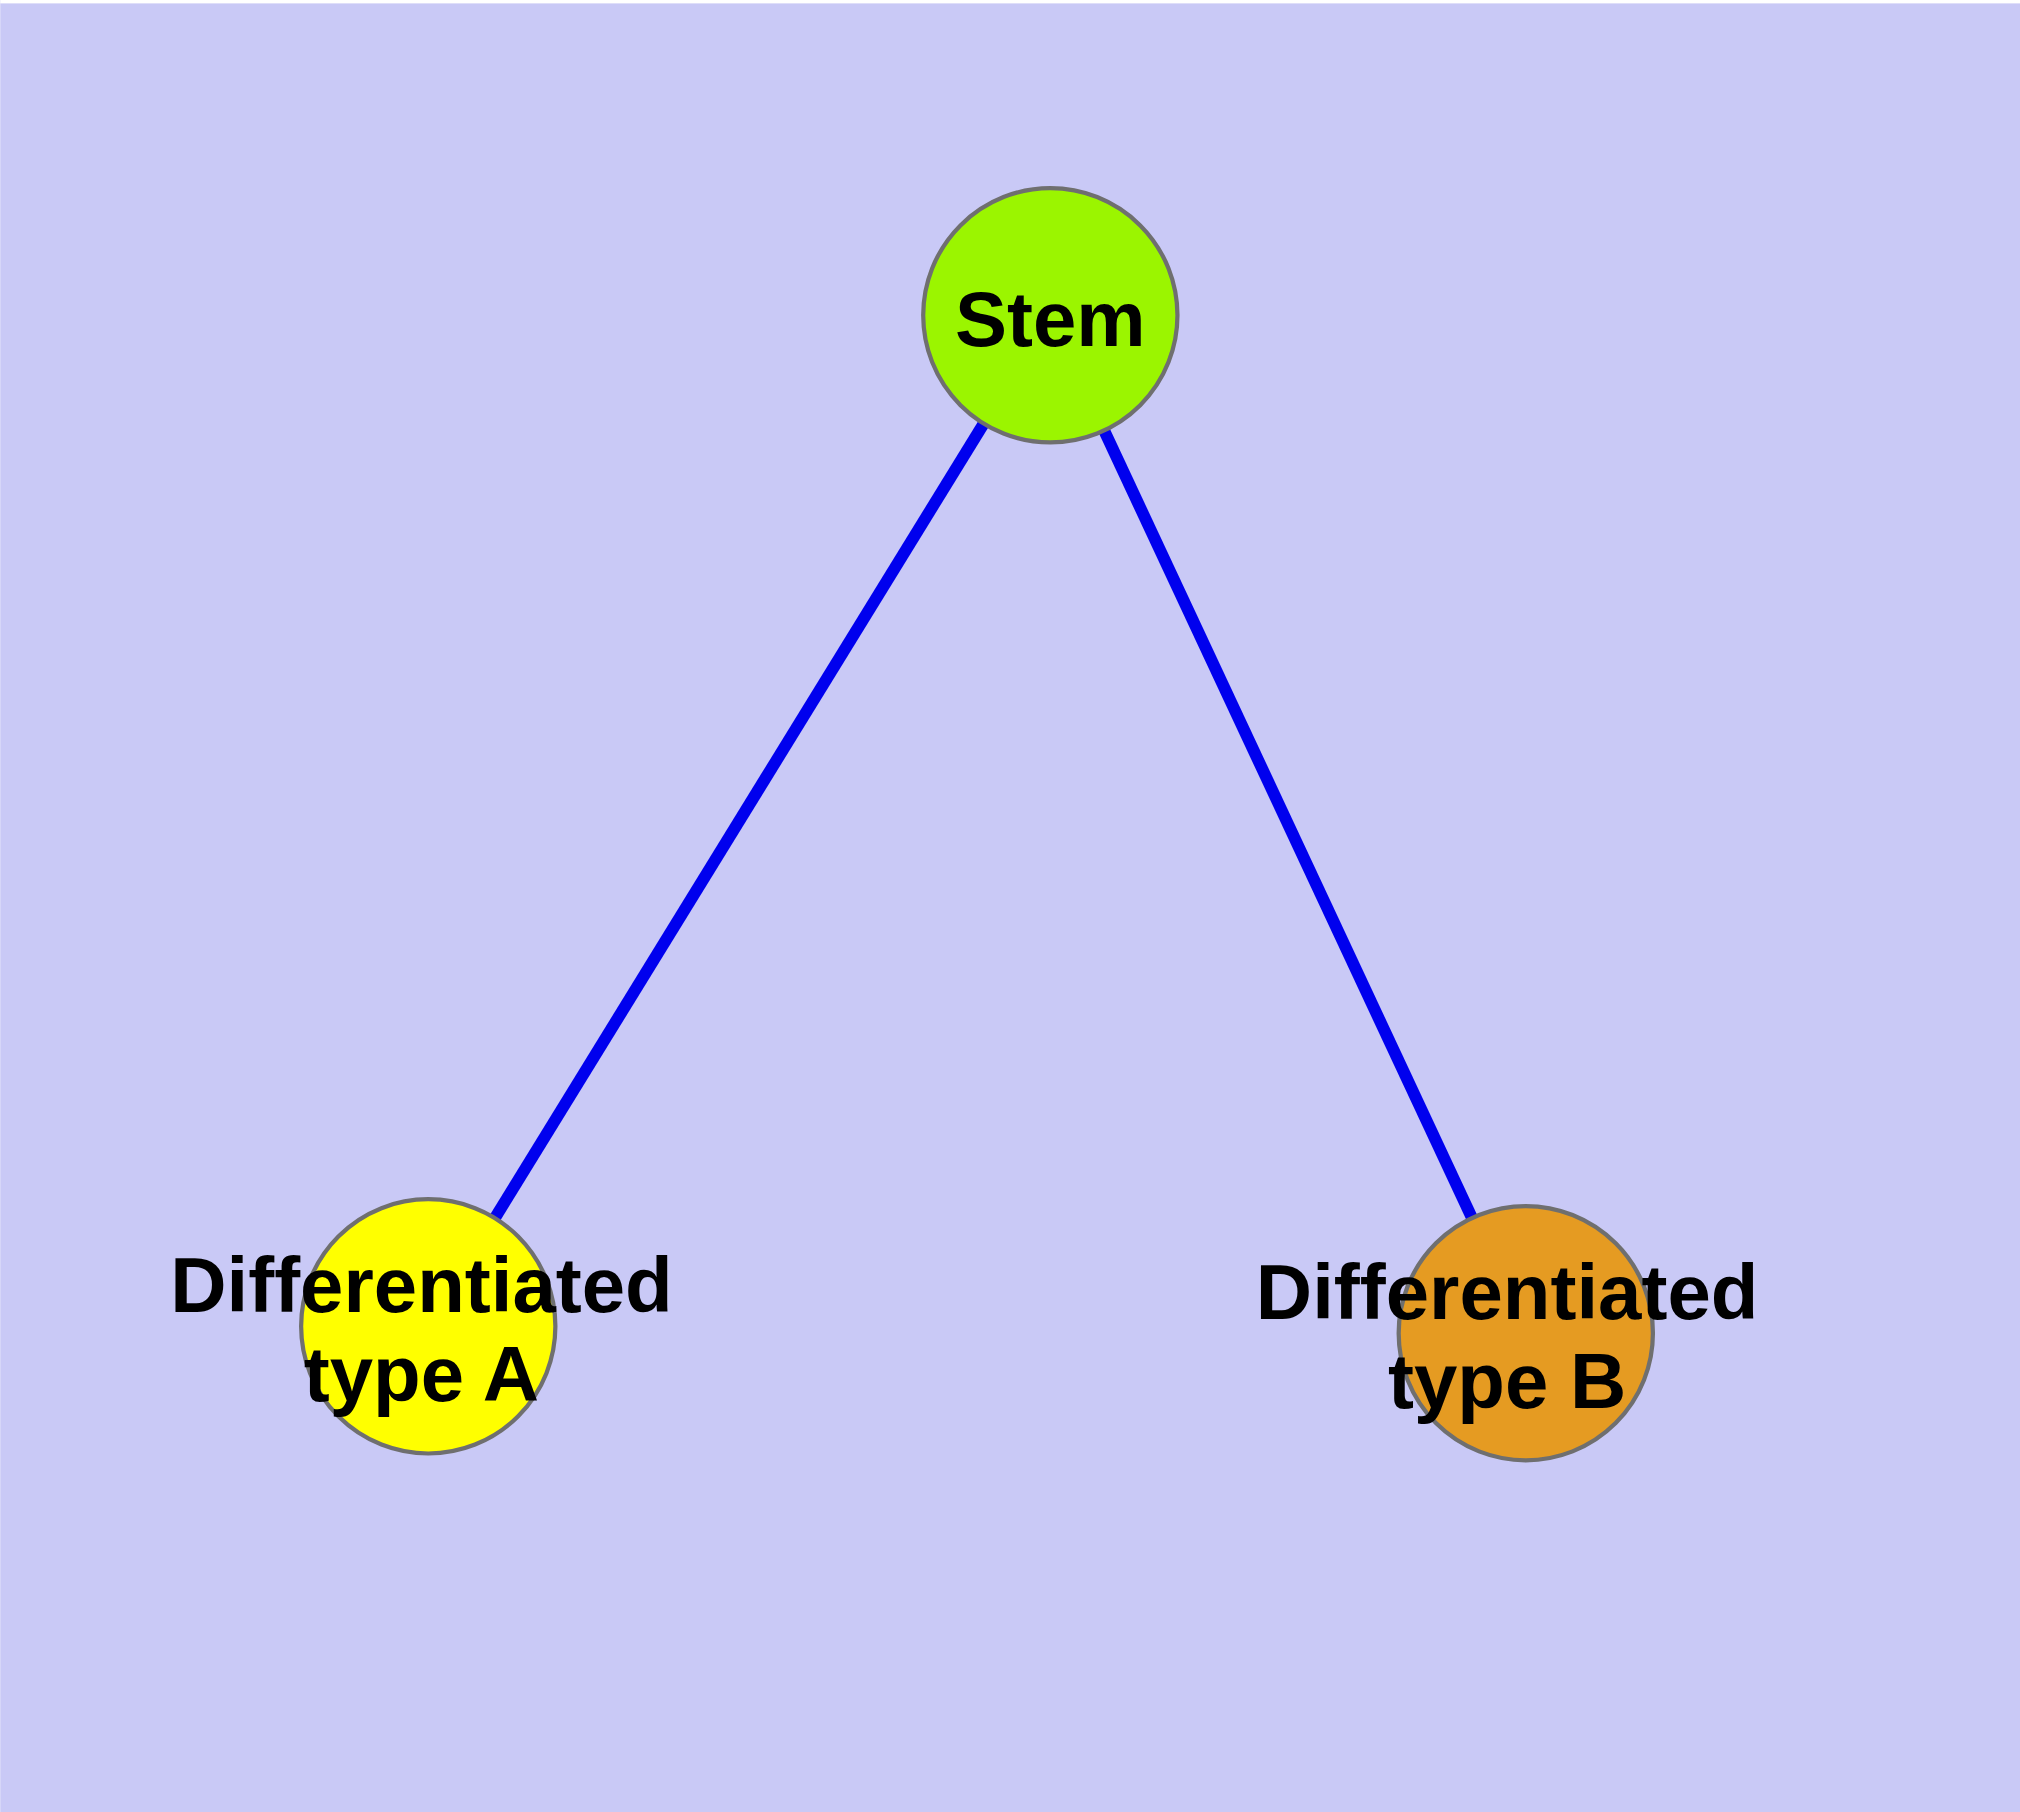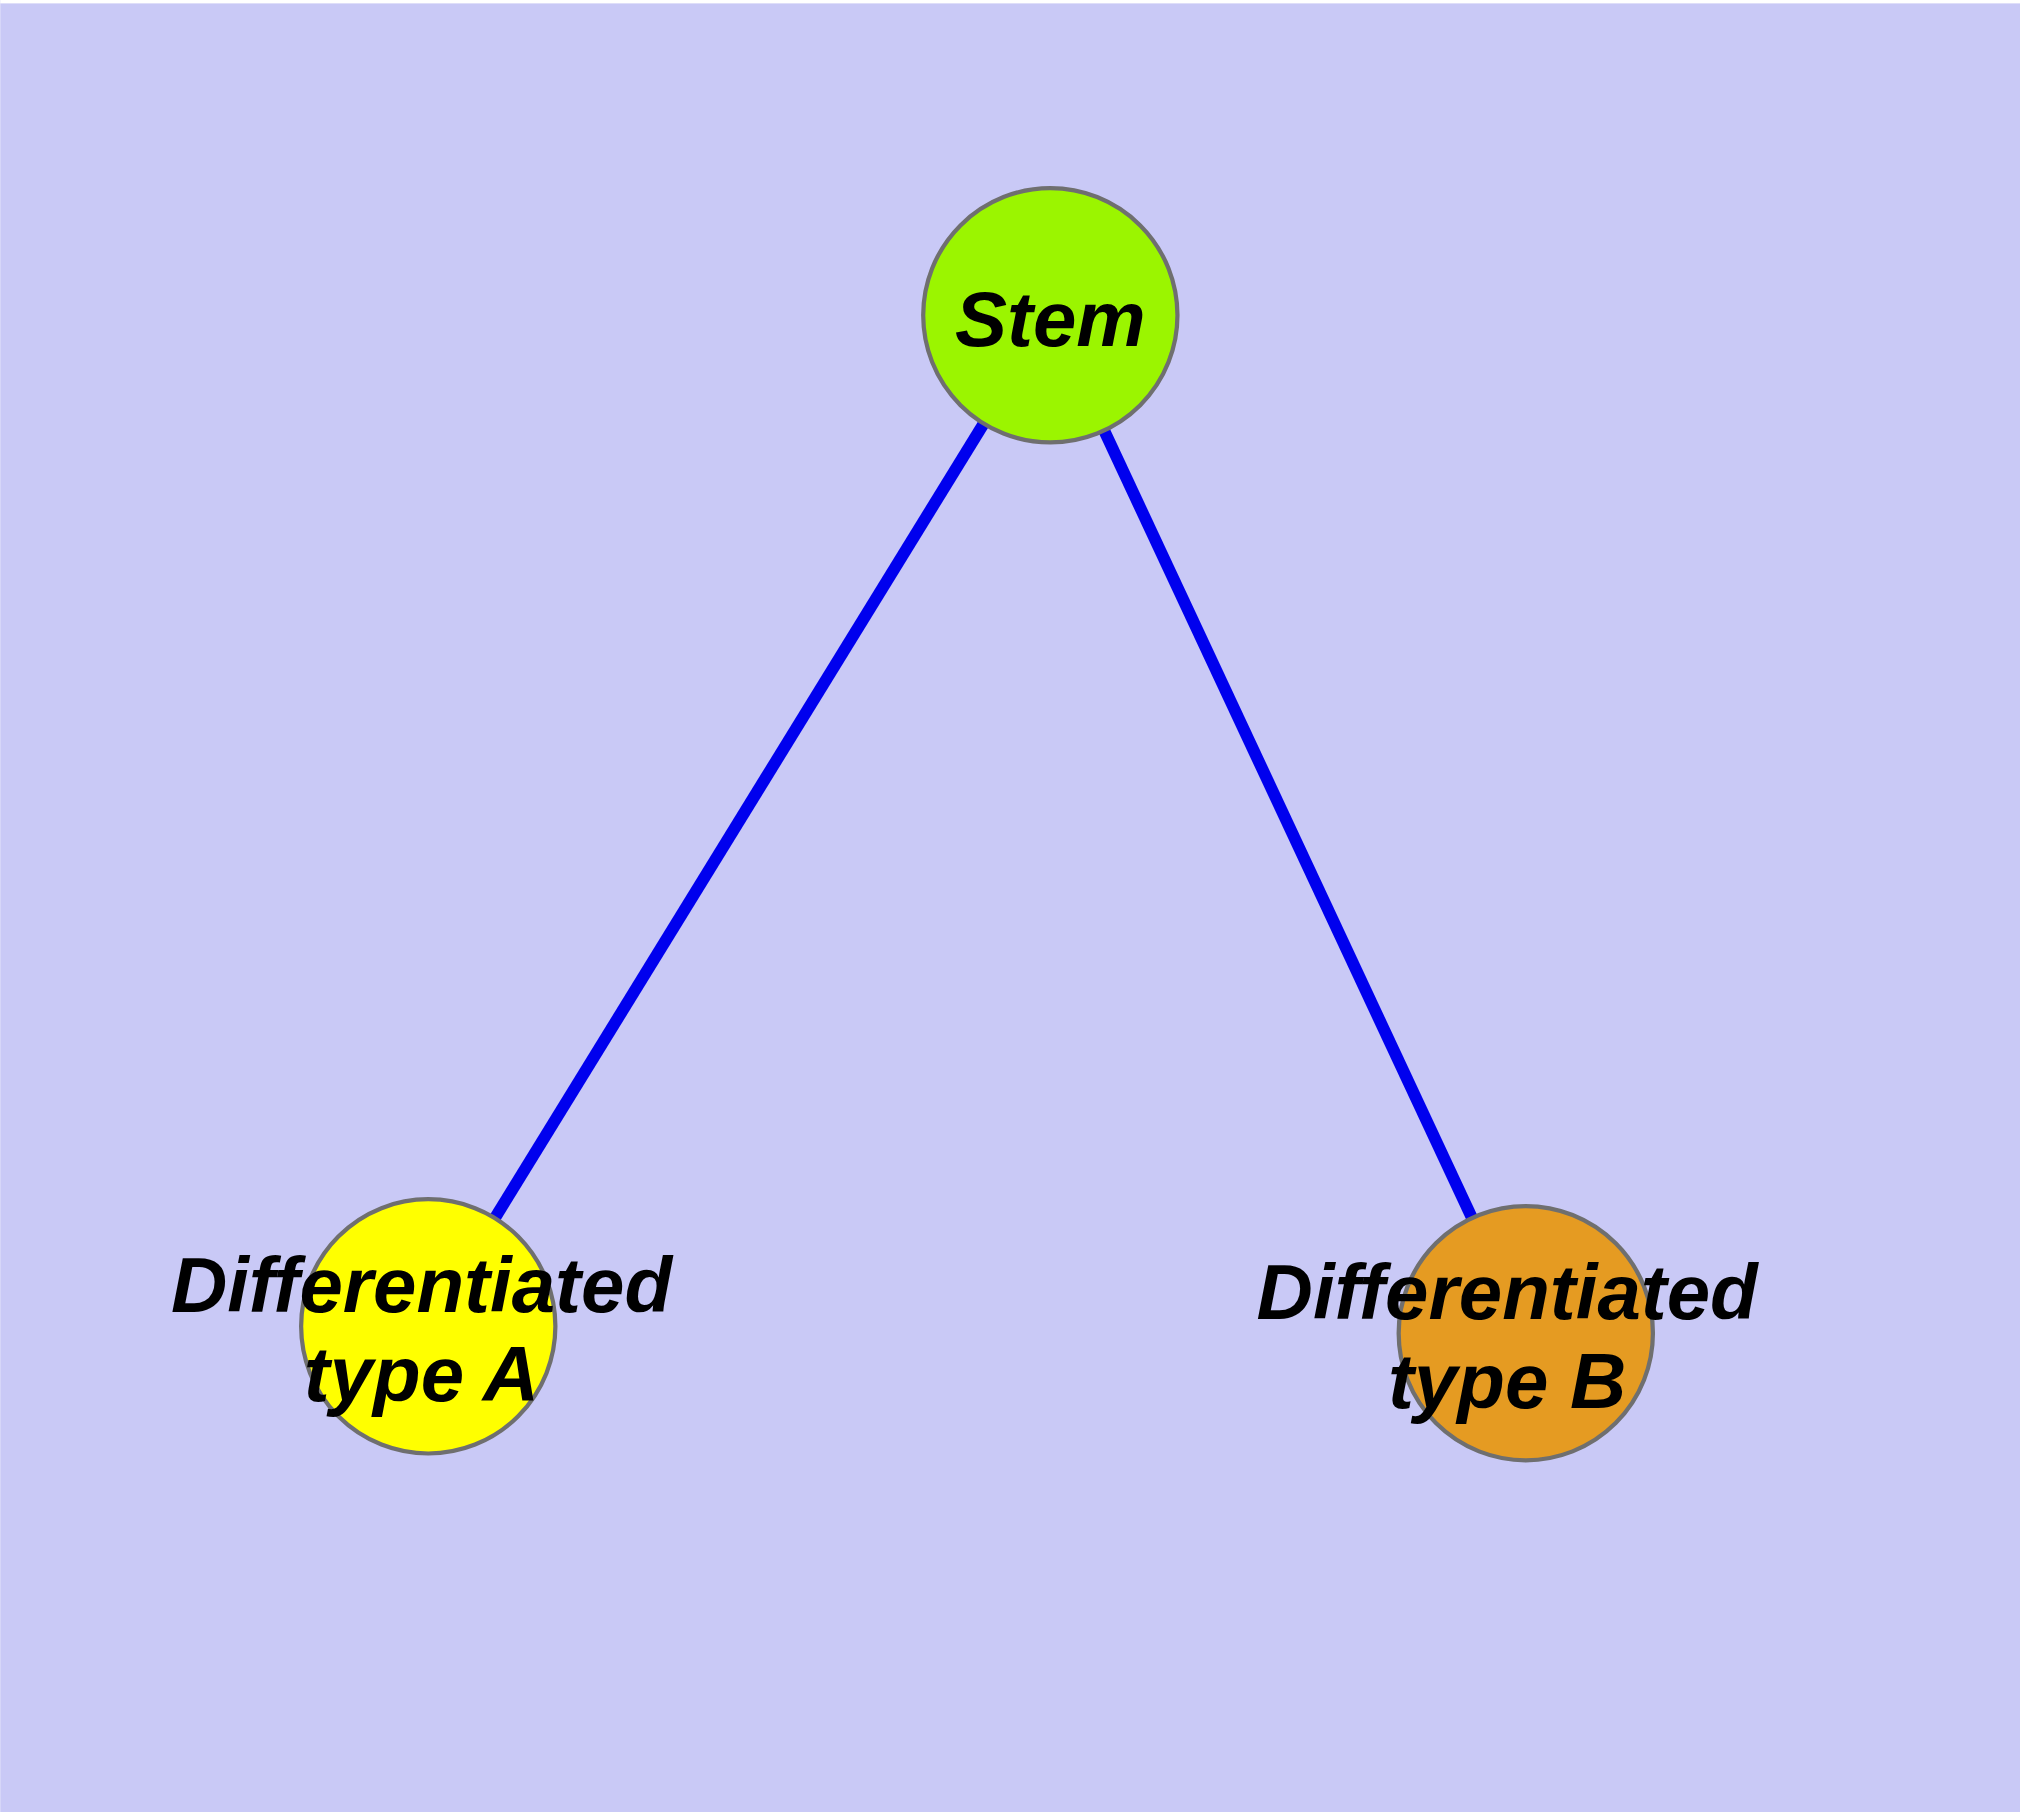--- a/index.html
+++ b/index.html
@@ -4,21 +4,20 @@
 <style>
   html, body {
     margin: 0;
     padding: 0;
     background: #ffffff;
   }
   .stage {
     width: 1614px;
     height: 1812px;
     position: relative;
-    font-style: italic;
   }
   svg { display: block; }
   .node-label {
     font-family: "Liberation Sans", sans-serif;
     font-weight: bold;
     font-size: 92px;
     text-anchor: middle;
   }
 </style>
 </head>

